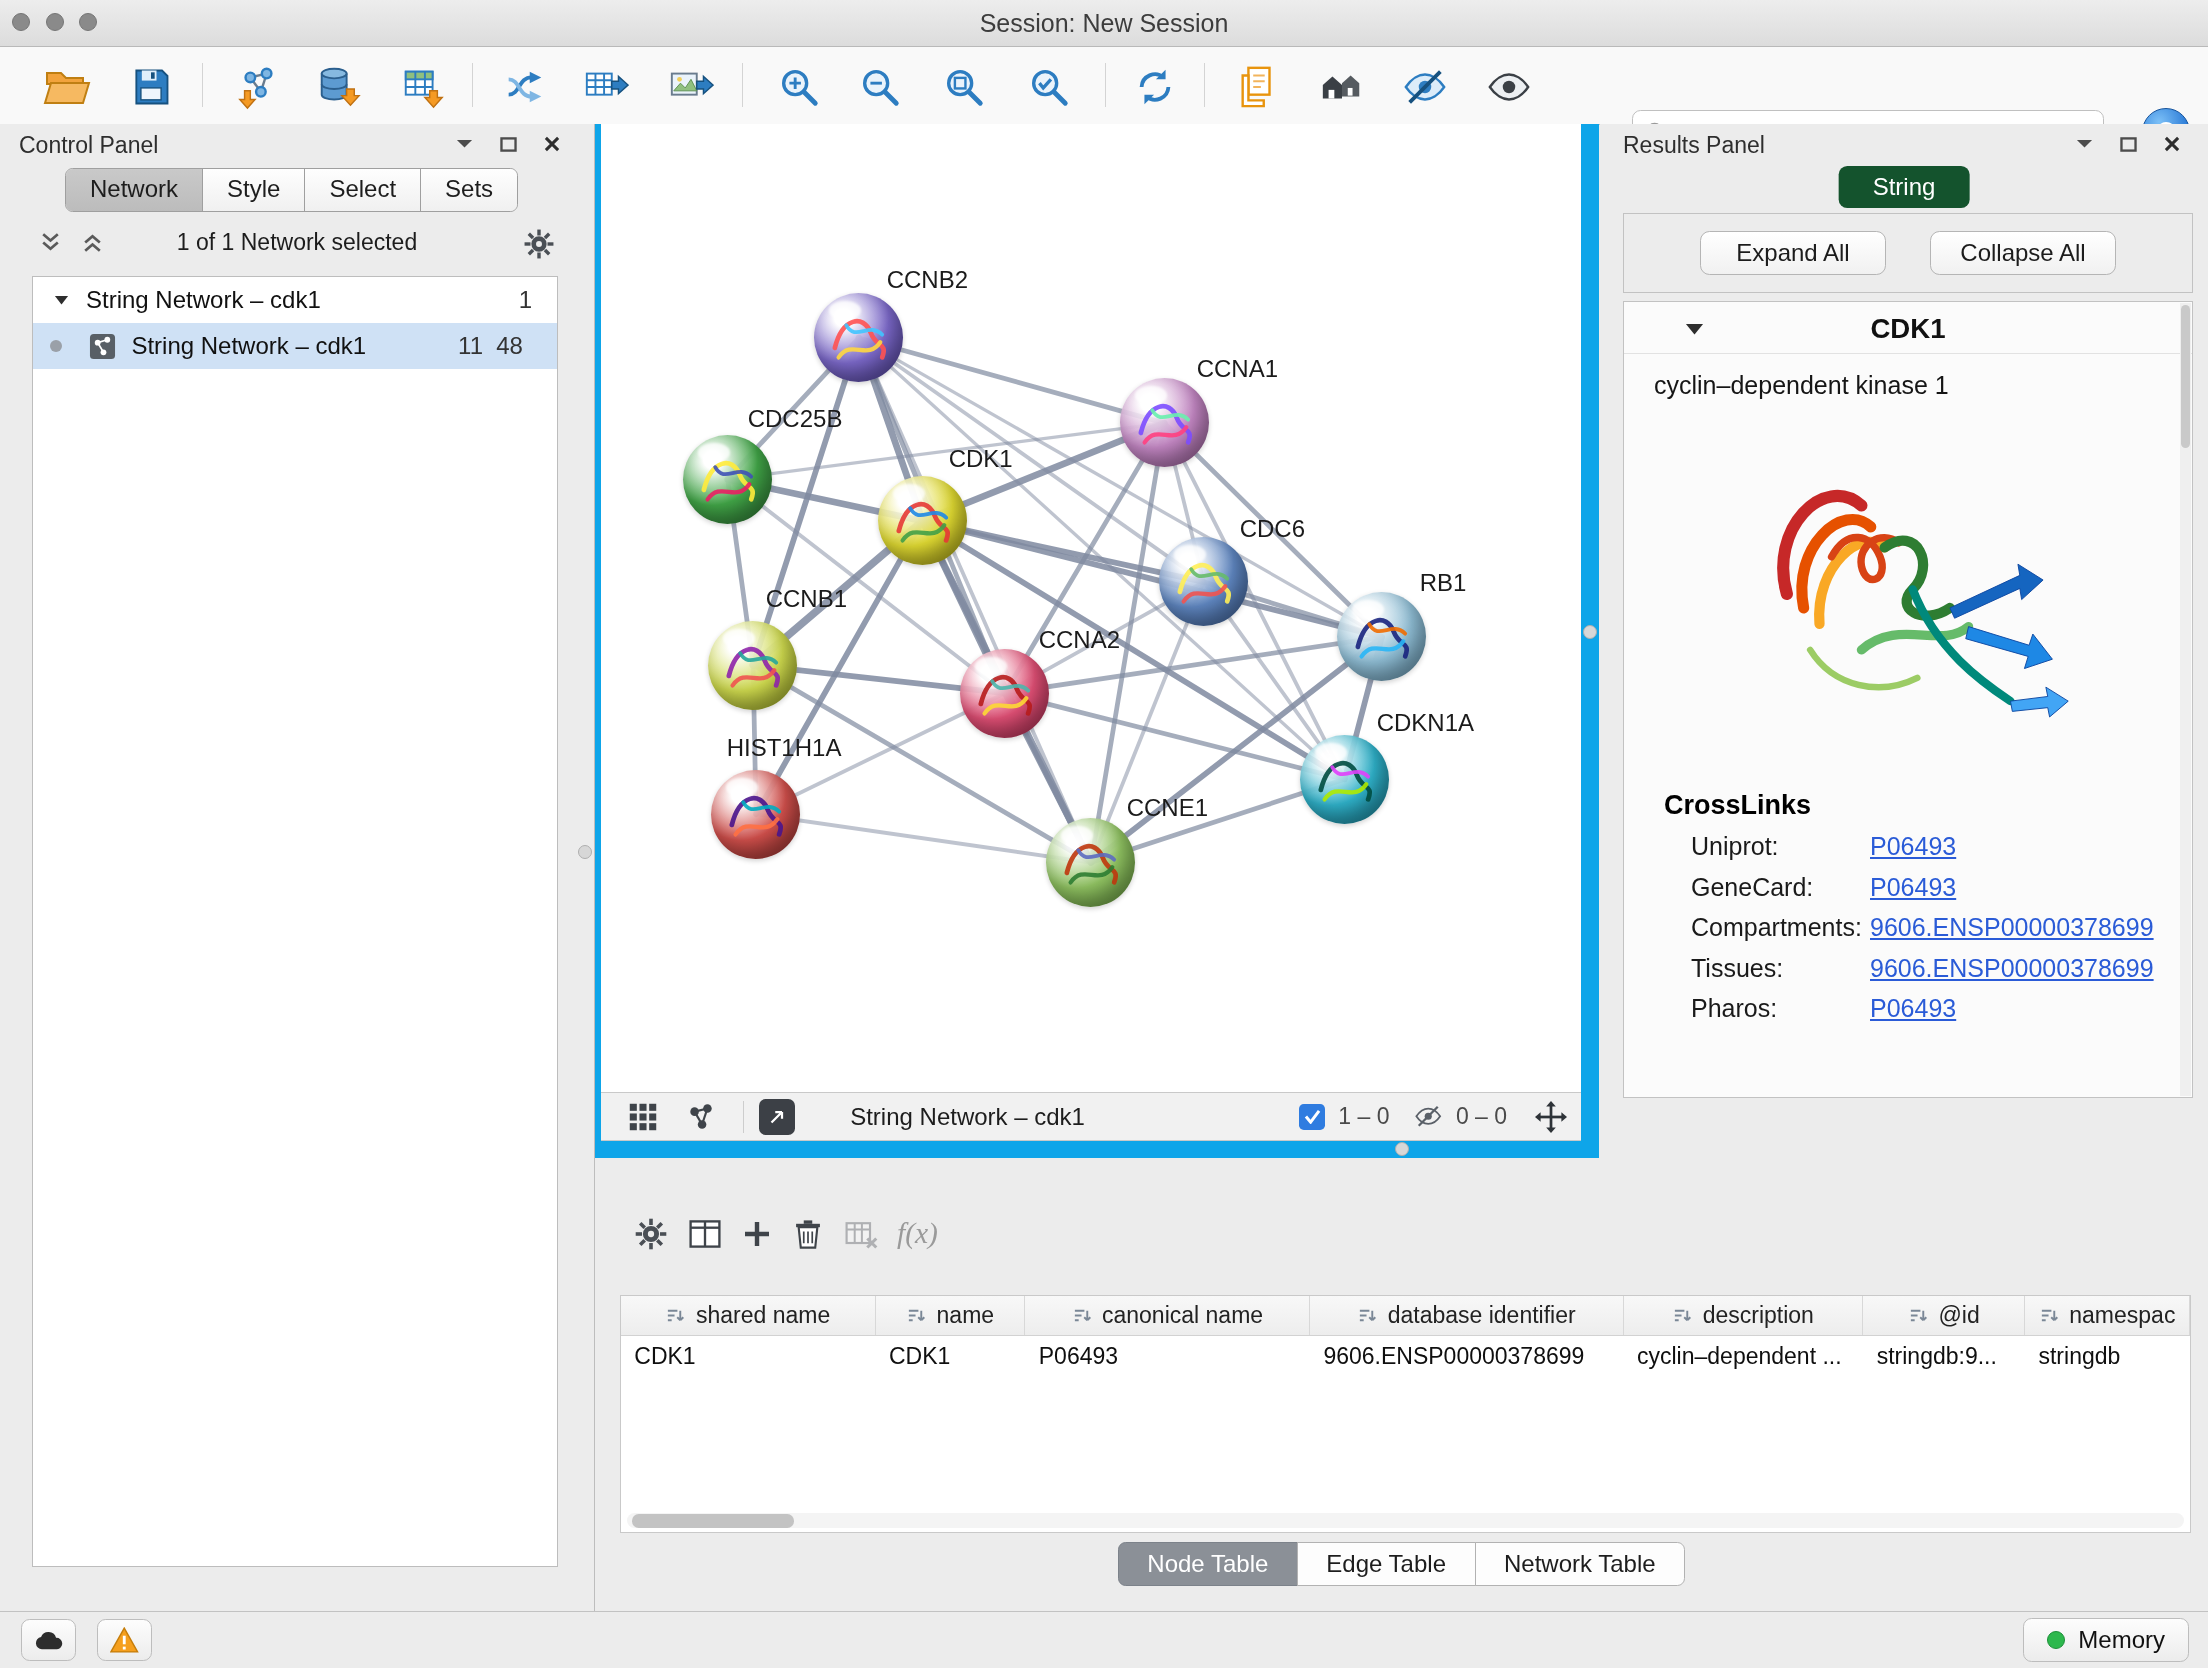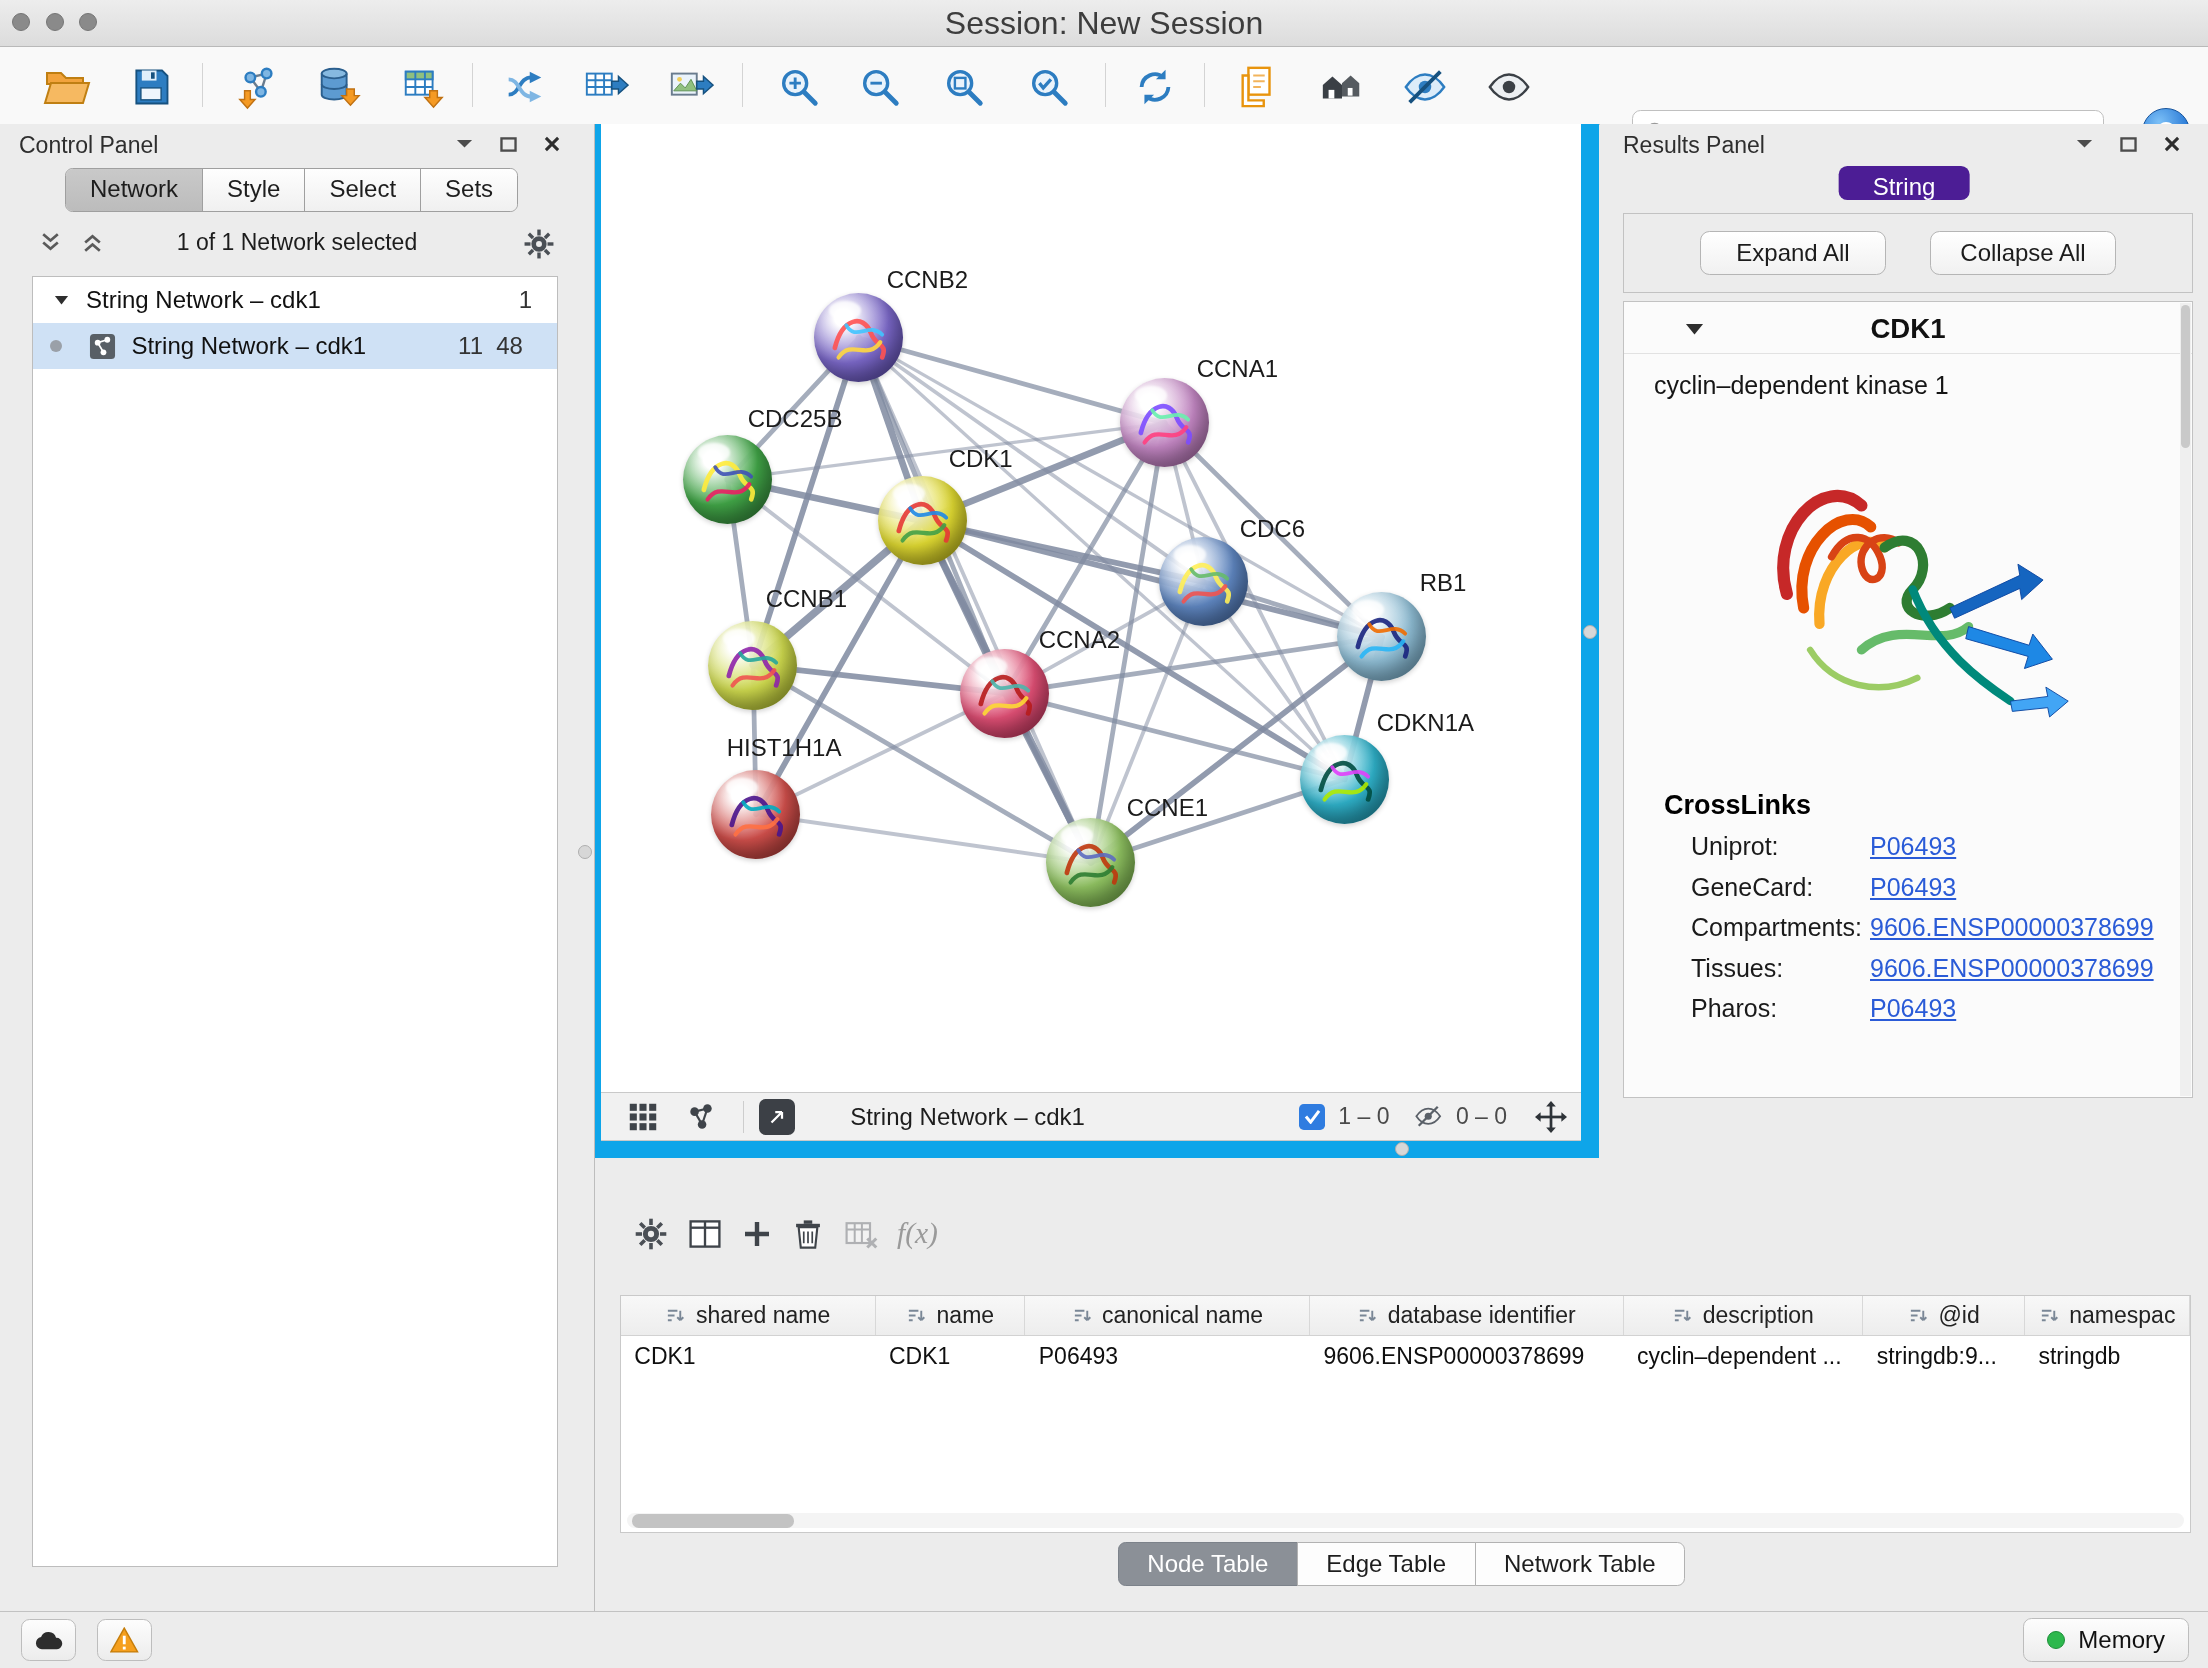--- a/index.html
+++ b/index.html
@@ -2,21 +2,21 @@
 <html style="font-size:15px"><head>
 <meta charset="utf-8">
 <style>
   html,body{margin:0;padding:0;}
   body{width:2208px;height:1668px;overflow:hidden;font-family:"Liberation Sans",sans-serif;background:#e6e6e6;}
   .window{position:absolute;inset:0;background:#ececec;}
 
   
   .titlebar{position:absolute;left:0;top:0;right:0;height:46px;background:linear-gradient(#ededed,#dcdcdc);border-bottom:1px solid #b9b9b9;}
   .tl{position:absolute;top:13.3px;width:18px;height:18px;border-radius:50%;background:#8a8a8a;border:1px solid #767676;box-sizing:border-box;}
-  .title-text{position:absolute;left:0;right:0;top:0;height:46px;line-height:46px;text-align:center;font-size:32px;color:#3d3d3d;}
+  .title-text{position:absolute;left:0;right:0;top:0;height:46px;line-height:46px;text-align:center;font-size:25px;color:#3d3d3d;}
 
   
   .toolbar{position:absolute;top:47px;height:77px;left:0;right:0;background:#f9f9f9;border-bottom:1px solid #c2c2c2;}
   .tb-icon{position:absolute;top:13.3px;width:53px;height:53px;display:flex;align-items:center;justify-content:center;}
   .tb-sep{position:absolute;top:16px;width:1px;height:44px;background:#d4d4d4;}
   .search{position:absolute;left:1632px;top:63px;width:472px;height:44px;border:1px solid #c0c0c0;border-radius:8.6px;background:#fff;display:flex;align-items:center;padding:0 11.4px;box-sizing:border-box;}
   .search input{border:none;outline:none;font-size:23px;flex:1;background:transparent;font-family:"Liberation Sans",sans-serif;margin-left:9.5px;}
   .help-btn{position:absolute;left:2142px;top:61px;width:48px;height:48px;border-radius:50%;background:radial-gradient(circle at 35% 28%,#7cc0f7,#1d6fd1 75%);color:#fff;font-weight:bold;font-size:29.5px;display:flex;align-items:center;justify-content:center;border:1px solid #15539c;box-sizing:border-box;}
 
   
@@ -55,21 +55,21 @@
   .nb-count{font-size:23px;color:#4a4a4a;}
   .nb-check{width:26px;height:26px;background:#2f7ce0;border-radius:4.8px;display:flex;align-items:center;justify-content:center;}
 
   
   .handle{position:absolute;width:14.3px;height:14.3px;border-radius:50%;background:#d7d7d7;border:1px solid #aeaeae;box-sizing:border-box;}
 
   
   .results-panel{position:absolute;left:1600px;top:124px;right:0;height:1035px;background:#ececec;}
   .rp-header{position:relative;height:40px;}
   .rp-header .panel-title{position:absolute;left:23px;top:7.6px;}
-  .rp-tab{position:absolute;left:50%;transform:translateX(-50%);top:42px;height:34px;line-height:42px;padding:0 34px;background:#4c1d95;color:#fff;font-size:24px;border-radius:8.6px;}
+  .rp-tab{position:absolute;left:50%;transform:translateX(-50%);top:42px;height:42px;line-height:42px;padding:0 34px;background:#14532d;color:#fff;font-size:24px;border-radius:8.6px;}
   .rp-box1{position:absolute;left:23px;right:15px;top:89px;height:80px;border:1px solid #c2c2c2;background:#ececec;display:flex;align-items:center;justify-content:center;gap:44px;box-sizing:border-box;}
   .rp-btn{min-width:186px;height:44px;border:1px solid #b5b5b5;border-radius:9.5px;background:linear-gradient(#ffffff,#f1f1f1);font-size:24px;color:#1c1c1c;display:flex;align-items:center;justify-content:center;padding:0 19px;box-sizing:border-box;}
   .rp-section{position:absolute;left:23px;right:15px;top:177px;bottom:61px;border:1px solid #c2c2c2;background:#fbfbfb;box-sizing:border-box;}
   .rp-sec-head{position:relative;height:51px;border-bottom:1px solid #e2e2e2;}
   .rp-gene{position:absolute;left:0;right:0;top:11.4px;text-align:center;font-size:27.6px;font-weight:bold;color:#111;}
   .rp-sec-caret{position:absolute;left:61px;top:19px;}
   .rp-desc{margin:17px 0 0 30px;font-size:25px;color:#151515;}
   .rp-protein{display:block;margin:17px auto 0;}
   .rp-cross-title{margin:19px 0 3.8px 40px;font-size:27px;font-weight:bold;color:#000;}
   .rp-row{display:flex;margin:11.4px 0 0 67px;font-size:25px;align-items:baseline;}

